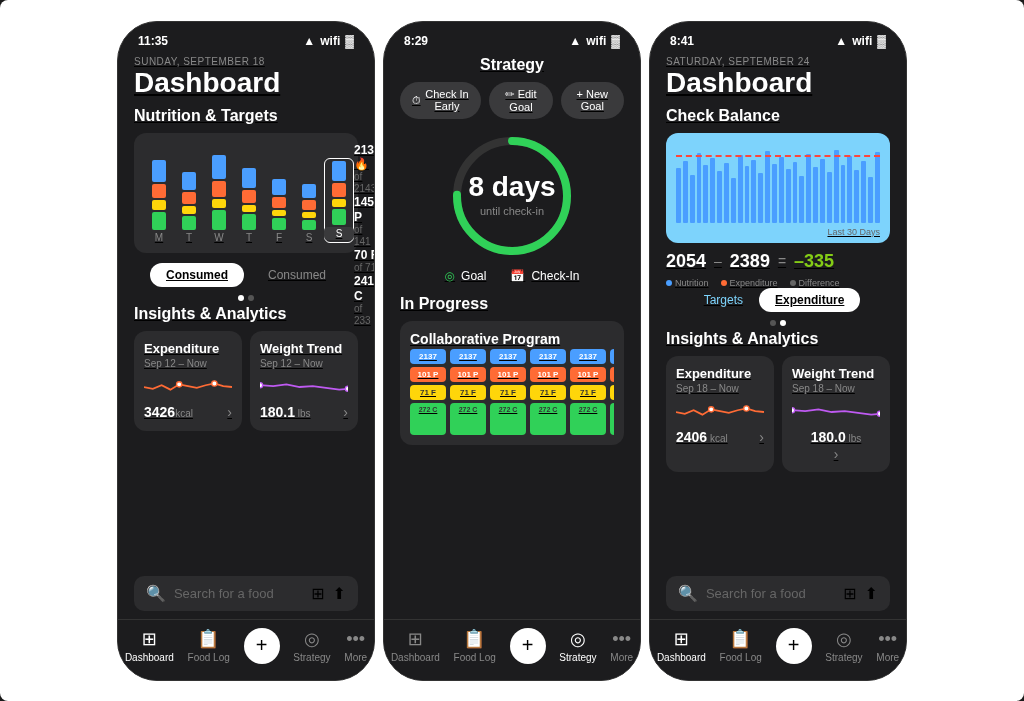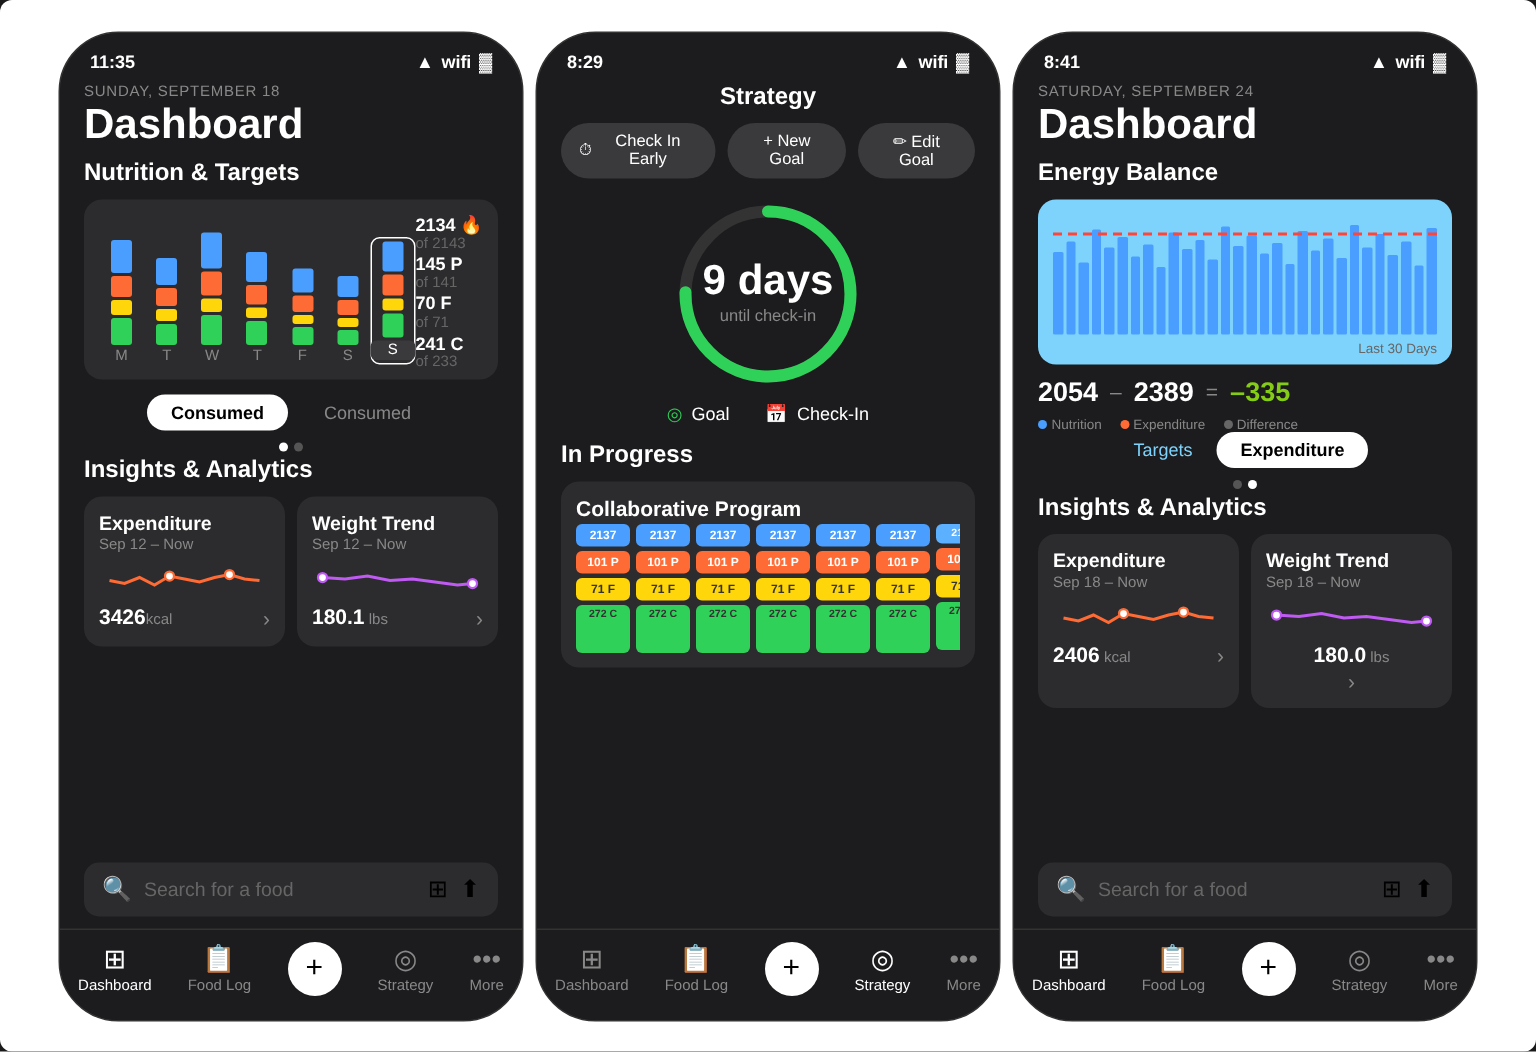--- a/index.html
+++ b/index.html
@@ -16,21 +16,21 @@
       gap: 8px;
       padding: 20px;
       background: #fff;
       border-radius: 8px;
       width: 1024px;
       height: 701px;
       align-items: center;
       justify-content: center;
     }
     .phone {
-      width: 310px;
+      width: 258px;
       height: 660px;
       background: #1c1c1e;
       border-radius: 40px;
       overflow: hidden;
       position: relative;
       display: flex;
       flex-direction: column;
       border: 1px solid #333;
     }
     .status-bar {
@@ -44,20 +44,21 @@
     }
     .status-icons {
       display: flex;
       gap: 5px;
       align-items: center;
     }
     .phone-content {
       flex: 1;
       overflow: hidden;
       padding: 0 16px;
+      text-decoration: underline;
     }
     
     .date-label {
       font-size: 10px;
       color: #888;
       text-transform: uppercase;
       letter-spacing: 0.5px;
       margin-top: 4px;
     }
     .page-title {
@@ -641,32 +642,32 @@
     <div class="phone-content">
       <div class="strategy-header">
         <div class="strategy-title">Strategy</div>
       </div>
 
       <div class="action-buttons">
         <button class="action-btn">
           <span>⏱</span>
           <span>Check In Early</span>
         </button>
+        <button class="action-btn">✏ Edit Goal</button>
         <button class="action-btn">+ New Goal</button>
-        <button class="action-btn">✏ Edit Goal</button>
       </div>
 
       <div class="timer-circle-wrap">
         <div class="timer-circle">
           <svg width="130" height="130" viewBox="0 0 130 130">
             <circle cx="65" cy="65" r="55" fill="none" stroke="#333" stroke-width="8"></circle>
             <circle cx="65" cy="65" r="55" fill="none" stroke="#30d158" stroke-width="8" stroke-dasharray="346" stroke-dashoffset="86" stroke-linecap="round" transform="rotate(-90 65 65)"></circle>
           </svg>
           <div class="timer-text">
-            <span class="timer-days">9 days</span>
+            <span class="timer-days">8 days</span>
             <span class="timer-sub">until check-in</span>
           </div>
         </div>
       </div>
 
       <div class="goal-row">
         <div class="goal-item">
           <span style="color:#30d158;">◎</span>
           <span>Goal</span>
         </div>
@@ -755,21 +756,21 @@
       <span>8:41</span>
       <div class="status-icons">
         <span>▲</span>
         <span>wifi</span>
         <span>▓</span>
       </div>
     </div>
     <div class="phone-content">
       <div class="date-label">SATURDAY, SEPTEMBER 24</div>
       <div class="page-title">Dashboard</div>
-      <div class="section-title">Energy Balance</div>
+      <div class="section-title">Check Balance</div>
 
       <div class="chart-area">
         <div class="red-dotted-line"></div>
         <div class="chart-bars">
 
           <div class="chart-bar" style="height:55px;"></div>
           <div class="chart-bar" style="height:62px;"></div>
           <div class="chart-bar" style="height:48px;"></div>
           <div class="chart-bar" style="height:70px;"></div>
           <div class="chart-bar" style="height:58px;"></div>

